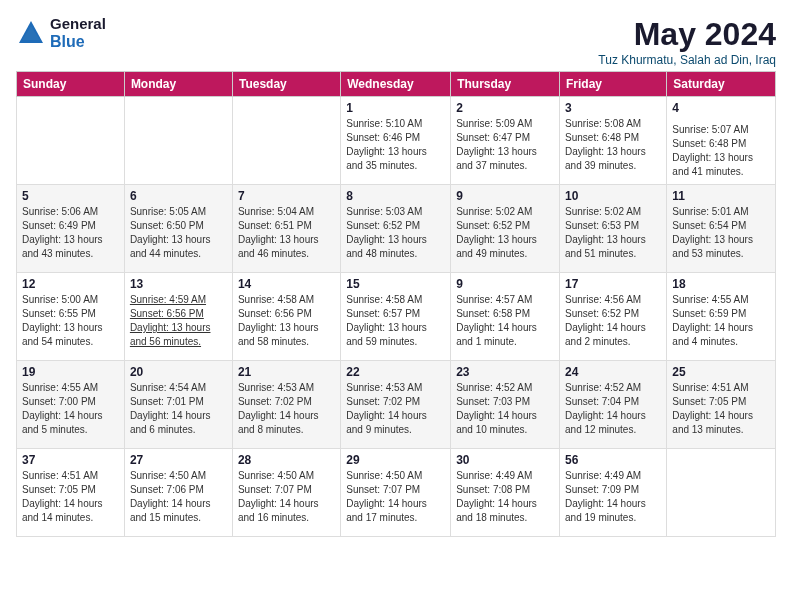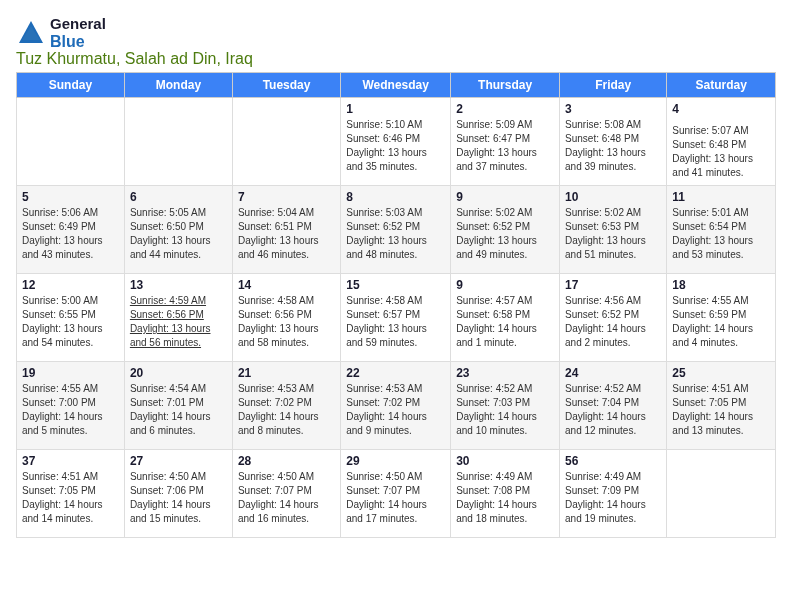--- a/index.html
+++ b/index.html
@@ -8,21 +8,20 @@
       background: #fff;
       width: 792px;
       min-height: 612px;
       padding: 16px;
     }
     .header {
       display: flex;
       justify-content: space-between;
       align-items: flex-start;
       margin-bottom: 4px;
-      flex-direction: column;
     }
     .logo {
       display: flex;
       align-items: center;
     }
     .logo-text {
       display: flex;
       flex-direction: column;
       line-height: 1.1;
     }
@@ -43,32 +42,32 @@
     }
     .title-block {
       text-align: right;
     }
     .month-year {
       font-size: 32px;
       font-weight: bold;
       color: #1a1a2e;
     }
     .location {
-      font-size: 16px;
-      color: #4d7c0f;
+      font-size: 12px;
+      color: #0c4a6e;
     }
     .calendar {
       width: 100%;
       border-collapse: collapse;
       font-size: 10.5px;
     }
     .calendar thead tr th {
-      background-color: #3b82f6;
+      background-color: #be185d;
       color: #fff;
-      text-align: center;
+      text-align: left;
       padding: 5px 6px;
       font-size: 12px;
       font-weight: bold;
       border: 1px solid #ccc;
     }
     .calendar tbody tr td {
       vertical-align: top;
       padding: 4px 5px;
       border: 1px solid #ddd;
       width: 113px;
@@ -102,20 +101,21 @@
     <svg class="logo-icon" viewBox="0 0 30 30">
       <polygon points="15,3 27,25 3,25" fill="#1e6bb8"></polygon>
       <polygon points="15,8 24,22 6,22" fill="#2e74b5" opacity="0.6"></polygon>
     </svg>
     <div class="logo-text">
       <span class="logo-general">General</span>
       <span class="logo-blue">Blue</span>
     </div>
   </div>
   <div class="title-block">
+    <div class="month-year">May 2024</div>
     <div class="location">Tuz Khurmatu, Salah ad Din, Iraq</div>
   </div>
 </div>
 
 <table class="calendar">
   <thead>
     <tr>
     <th>Sunday</th>
         <th>Monday</th>
         <th>Tuesday</th>

